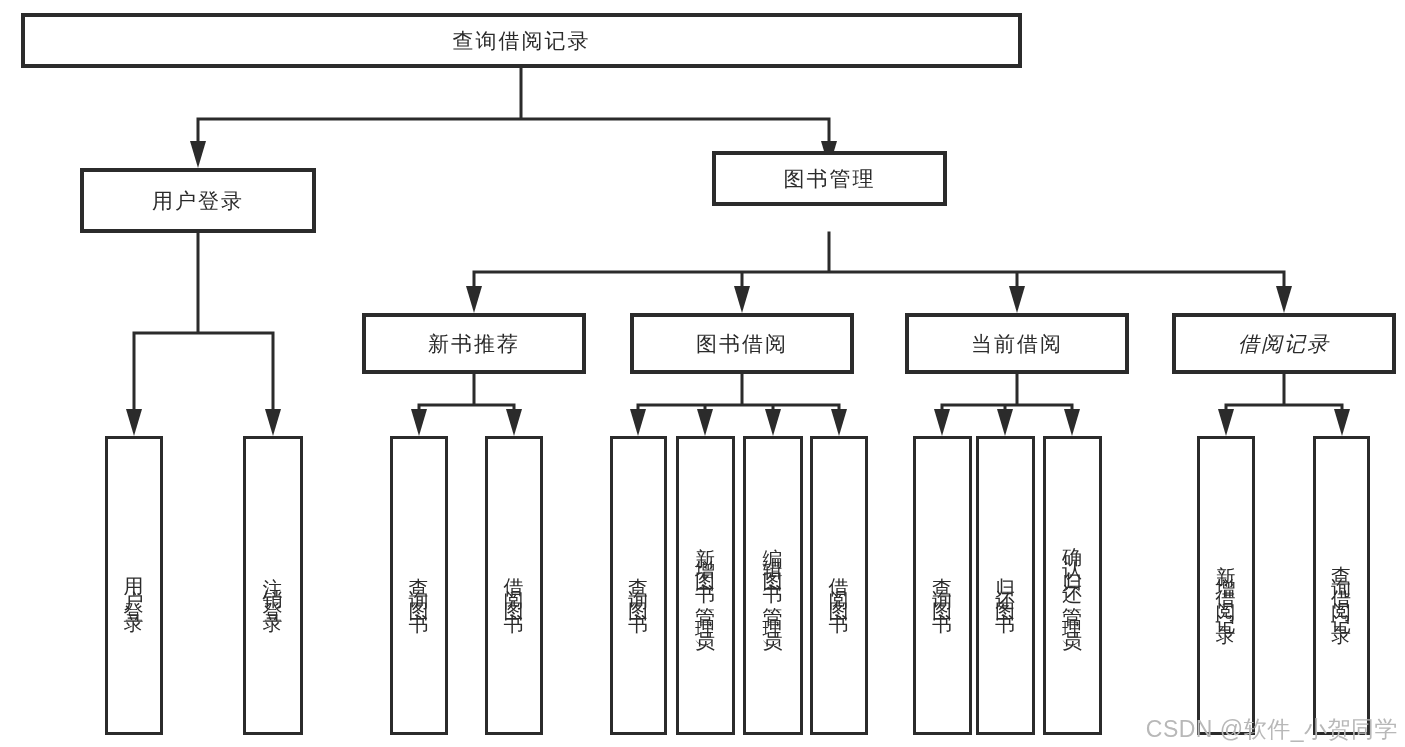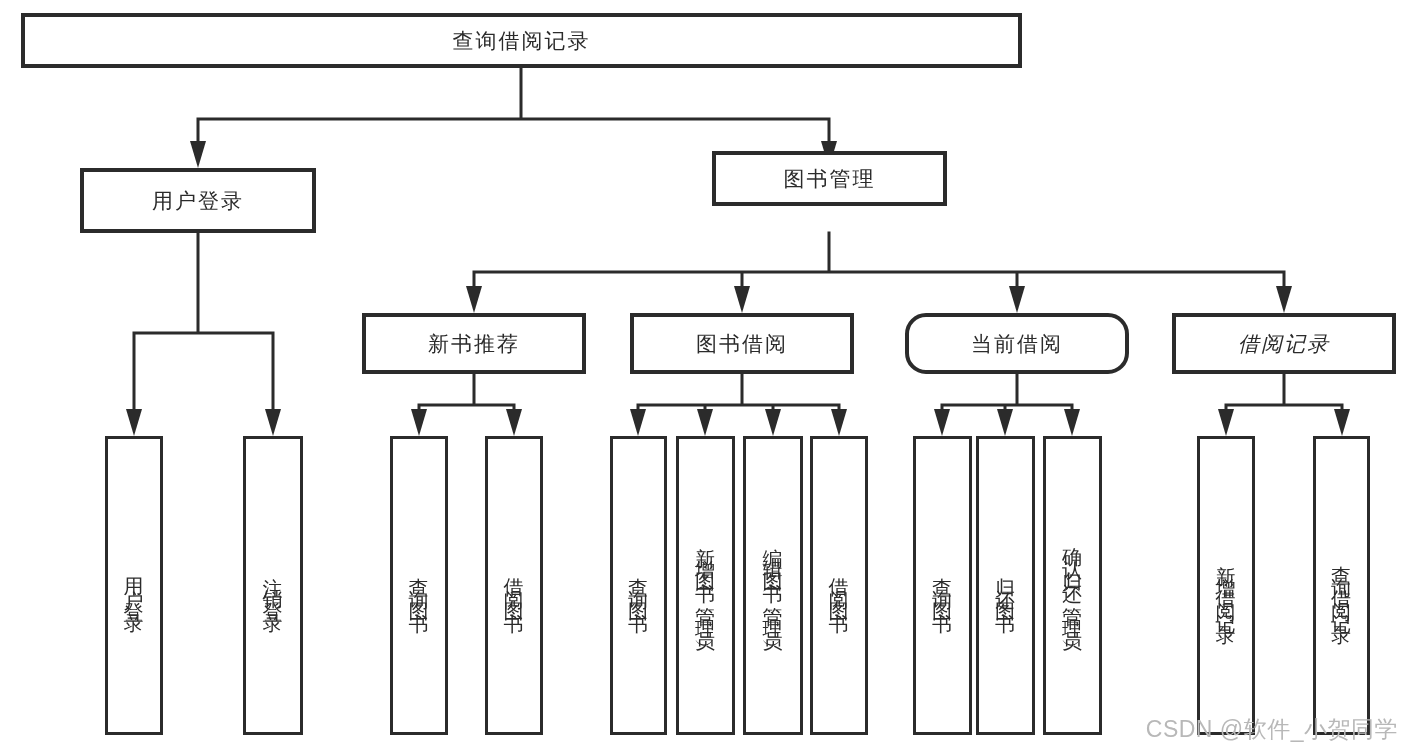--- a/index.html
+++ b/index.html
@@ -111,21 +111,21 @@
     </g>
   </svg>
 
   <div class="node" style="left:21px; top:13px; width:1001px; height:55px;">查询借阅记录</div>
 
   <div class="node" style="left:80px; top:168px; width:236px; height:65px;">用户登录</div>
   <div class="node" style="left:712px; top:151px; width:235px; height:55px;">图书管理</div>
 
   <div class="node" style="left:362px; top:313px; width:224px; height:61px;">新书推荐</div>
   <div class="node" style="left:630px; top:313px; width:224px; height:61px;">图书借阅</div>
-  <div class="node" style="left:905px; top:313px; width:224px; height:61px;border-radius:21px;">当前借阅</div>
+  <div class="node" style="left:905px; top:313px; width:224px; height:61px;">当前借阅</div>
   <div class="node" style="left:1172px; top:313px; width:224px; height:61px;font-style:italic;">借阅记录</div>
 
   <div class="node leaf" style="left:105px; top:436px; width:58px; height:299px;">
     <span class="vtext">用户登录</span>
   </div>
   <div class="node leaf" style="left:243px; top:436px; width:60px; height:299px;">
     <span class="vtext">注销登录</span>
   </div>
 
   <div class="node leaf" style="left:390px; top:436px; width:58px; height:299px;">

